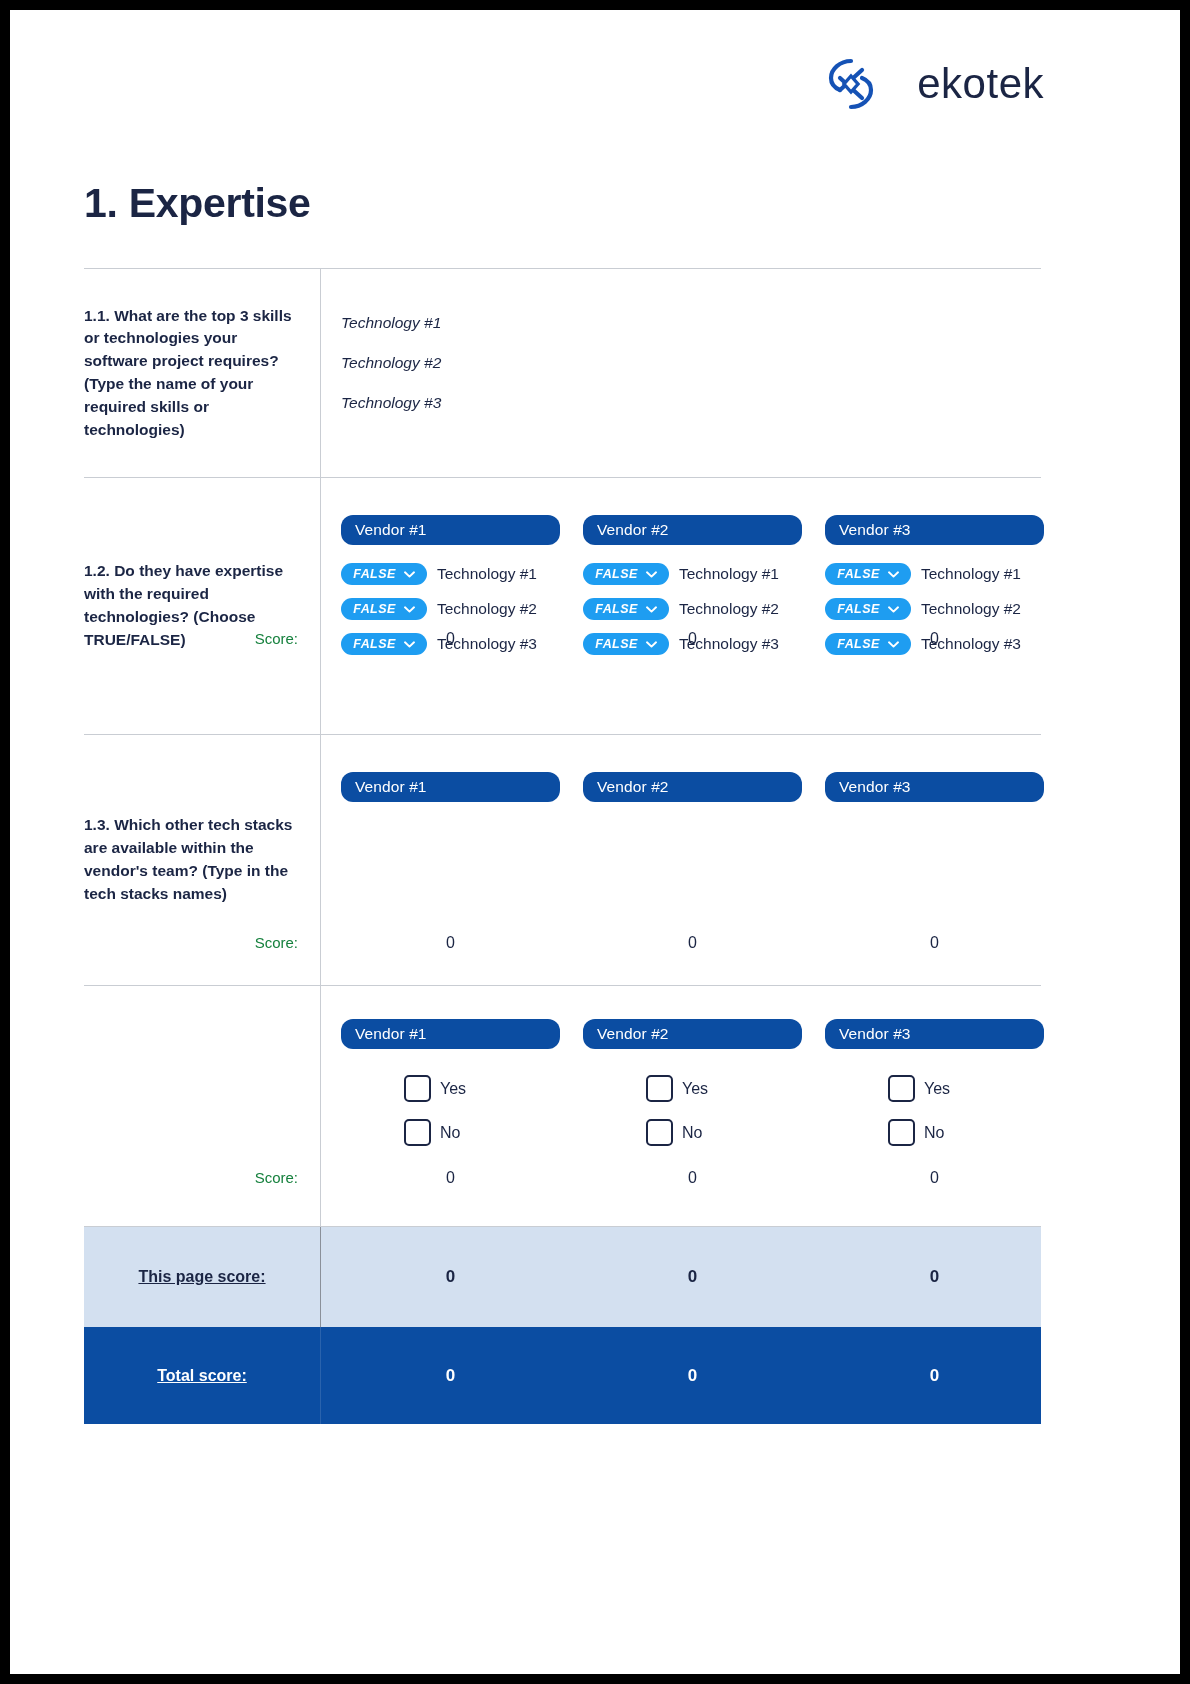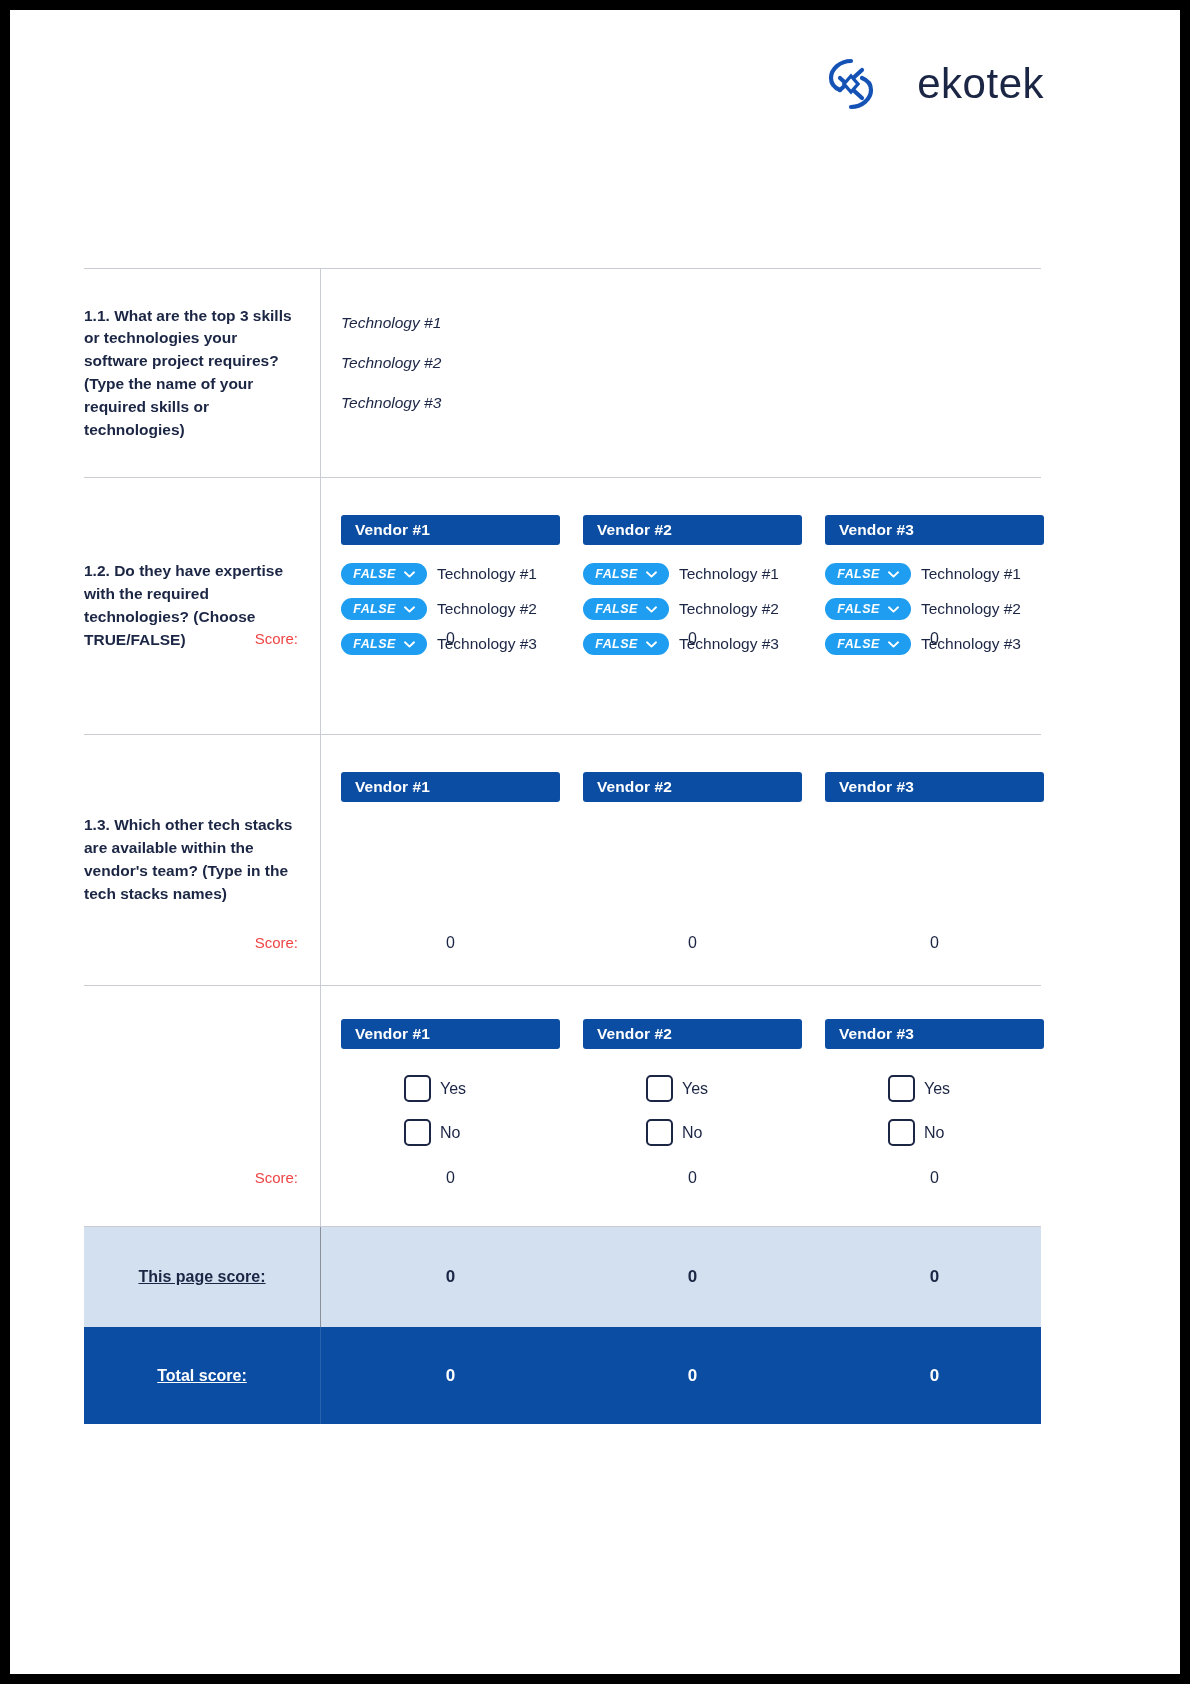--- a/index.html
+++ b/index.html
@@ -79,21 +79,21 @@
     font-size: 15.5px;
     font-weight: bold;
     line-height: 1.47;
     color: #1b2544;
   }
   .score-label {
     position: absolute;
     right: 22px;
     font-size: 15px;
     font-weight: 400;
-    color: #ef4444;
+    color: #15803d;
   }
 
   .acell {
     flex: 1 1 auto;
     position: relative;
     padding: 0 0 0 20px;
   }
 
   
   .r1 { height: 209px; }
@@ -115,22 +115,22 @@
     display: flex;
     gap: 23px;
     padding-top: 0;
   }
   .vcol { width: 219px; flex: 0 0 219px; }
 
   .vendor-btn {
     background: #0b4da2;
     color: #ffffff;
     font-size: 15.5px;
-    font-weight: bold;
-    border-radius: 3px;
+    font-weight: normal;
+    border-radius: 12px;
     height: 30px;
     display: flex;
     align-items: center;
     padding-left: 14px;
     letter-spacing: 0.1px;
   }
 
   
   .r2 { height: 257px; }
   .r2 .acell { padding-top: 0; }
@@ -263,20 +263,21 @@
         <path d="M24 3 C13 3 4 11 4 20 C4 26 8 30 13 32" stroke="#1552b5" stroke-width="4.2" stroke-linecap="round"></path>
         <path d="M24 49 C35 49 44 41 44 32 C44 26 40 22 35 20" stroke="#1552b5" stroke-width="4.2" stroke-linecap="round"></path>
         <path d="M13 32 L35 12" stroke="#1552b5" stroke-width="4.2" stroke-linecap="round"></path>
         <path d="M13 20 L35 40" stroke="#1552b5" stroke-width="4.2" stroke-linecap="round"></path>
         <path d="M24 18 L31 26 L24 34 L17 26 Z" stroke="#1552b5" stroke-width="3.4" fill="#ffffff"></path>
       </svg>
     </span>
     <span class="logo-text">ekotek</span>
   </div>
 
+  <div class="page-title">1. Expertise</div>
 
   <div class="sheet">
 
     <div class="row r1 first">
       <div class="qcell">
         <div class="qtext">1.1. What are the top 3 skills or technologies your software project requires? (Type the name of your required skills or technologies)</div>
       </div>
       <div class="acell">
         <div class="placeholders">
           <div class="ph">Technology #1</div>

